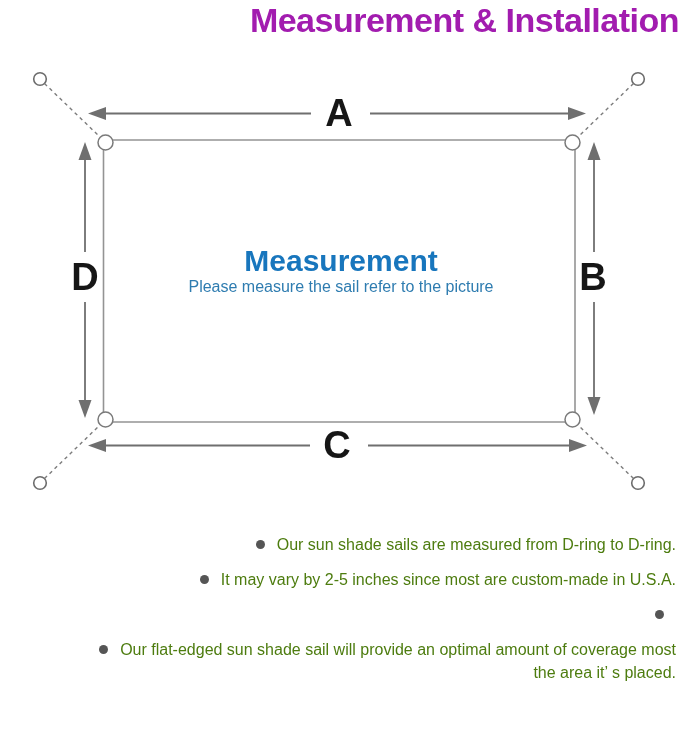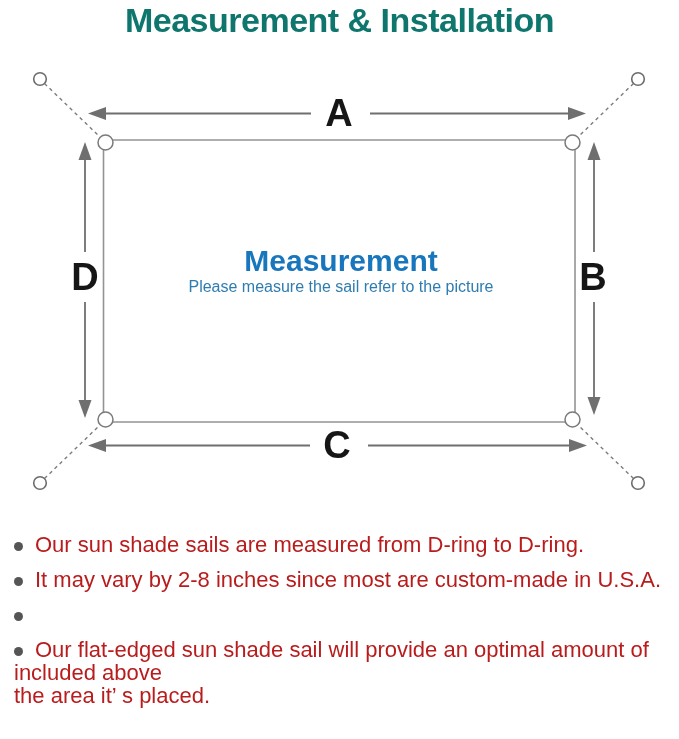--- a/index.html
+++ b/index.html
@@ -1,37 +1,37 @@
 <!DOCTYPE html>
 <html><head>
 <meta charset="utf-8">
 <style>
   html,body { margin:0; padding:0; }
   body {
     width:679px; height:739px; background:#ffffff; position:relative;
     overflow:hidden; font-family:"Liberation Sans", sans-serif;
   }
   .page-title {
-    position:absolute; top:1px; left:0; width:679px; text-align:center;
-    font-size:34px; font-weight:bold; color:#0f766e; letter-spacing:-0.5px;
+    position:absolute; top:1px; left:0; width:679px; text-align:right;
+    font-size:34px; font-weight:bold; color:#a21caf; letter-spacing:-0.5px;
     line-height:38px;
   }
   .diagram { position:absolute; top:0; left:0; }
   .dim-label { font-size:38px; font-weight:bold; fill:#161616; }
   .center-heading { font-size:30px; font-weight:bold; fill:#1876bd; }
   .center-subheading { font-size:16px; fill:#2e7cb0; }
   .sail-line { stroke:#949494; stroke-width:1.6; fill:#ffffff; }
   .arrow-line { stroke:#6f6f6f; stroke-width:1.8; }
   .arrow-head { fill:#6f6f6f; stroke:none; }
   .rope { stroke:#7c7c7c; stroke-width:1.4; stroke-dasharray:3.5 3.5; }
   .ring { fill:#ffffff; stroke:#6c6c6c; stroke-width:1.6; }
   .dring { fill:#ffffff; stroke:#7a7a7a; stroke-width:1.5; }
   .notes { position:absolute; top:533px; left:14px; width:662px; }
   .note {
-    margin:0 0 12px 0; font-size:22px; line-height:23px; color:#b91c1c;
+    margin:0 0 12px 0; font-size:16px; line-height:23px; color:#4d7c0f;text-align:right;
   }
   .note .dot {
     display:inline-block; width:9px; height:9px; border-radius:50%;
     background:#555555; margin-right:12px; vertical-align:1.5px;
   }
   .note .note-text { white-space:pre-line; }
 </style>
 </head>
 <body>
 
@@ -91,22 +91,22 @@
 
   <text class="center-heading" x="341" y="271" text-anchor="middle">Measurement</text>
   <text class="center-subheading" x="341" y="292" text-anchor="middle">Please measure the sail refer to the picture</text>
 </svg>
 
 <div class="notes">
   <p class="note">
     <span class="dot"></span><span class="note-text">Our sun shade sails are measured from D-ring to D-ring.</span>
   </p>
   <p class="note">
-    <span class="dot"></span><span class="note-text">It may vary by 2-8 inches since most are custom-made in U.S.A.</span>
+    <span class="dot"></span><span class="note-text">It may vary by 2-5 inches since most are custom-made in U.S.A.</span>
   </p>
   <p class="note">
     <span class="dot"></span>
   </p>
   <p class="note">
-    <span class="dot"></span><span class="note-text">Our flat-edged sun shade sail will provide an optimal amount of included above
+    <span class="dot"></span><span class="note-text">Our flat-edged sun shade sail will provide an optimal amount of coverage most
 the area it’ s placed.</span>
   </p>
 </div>
 
 </body></html>

